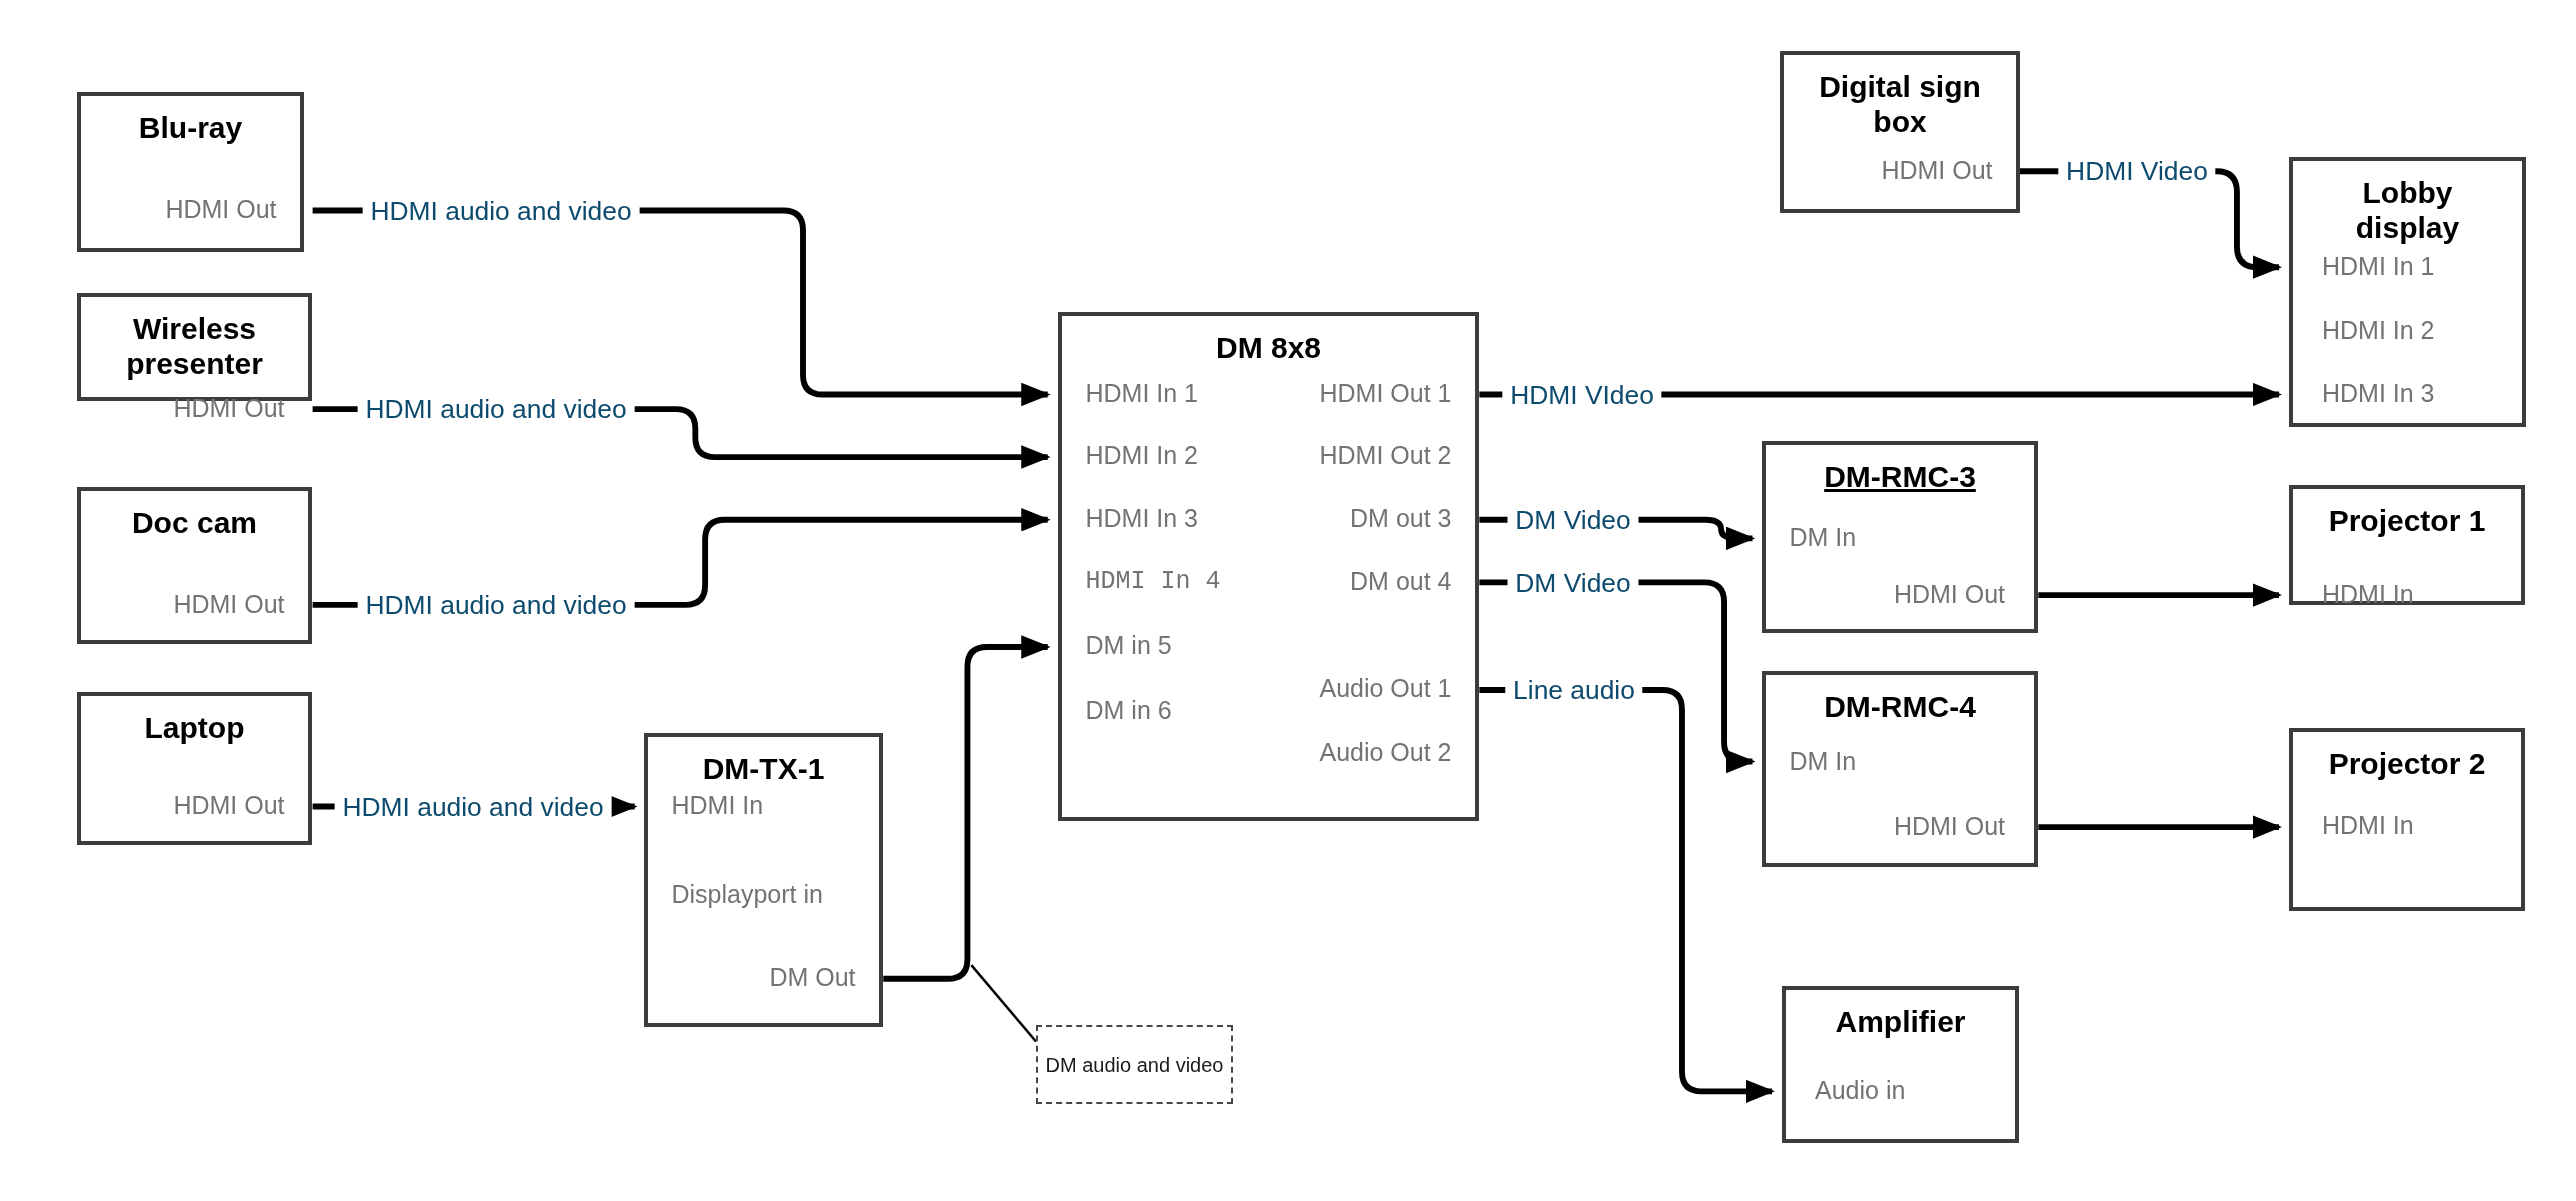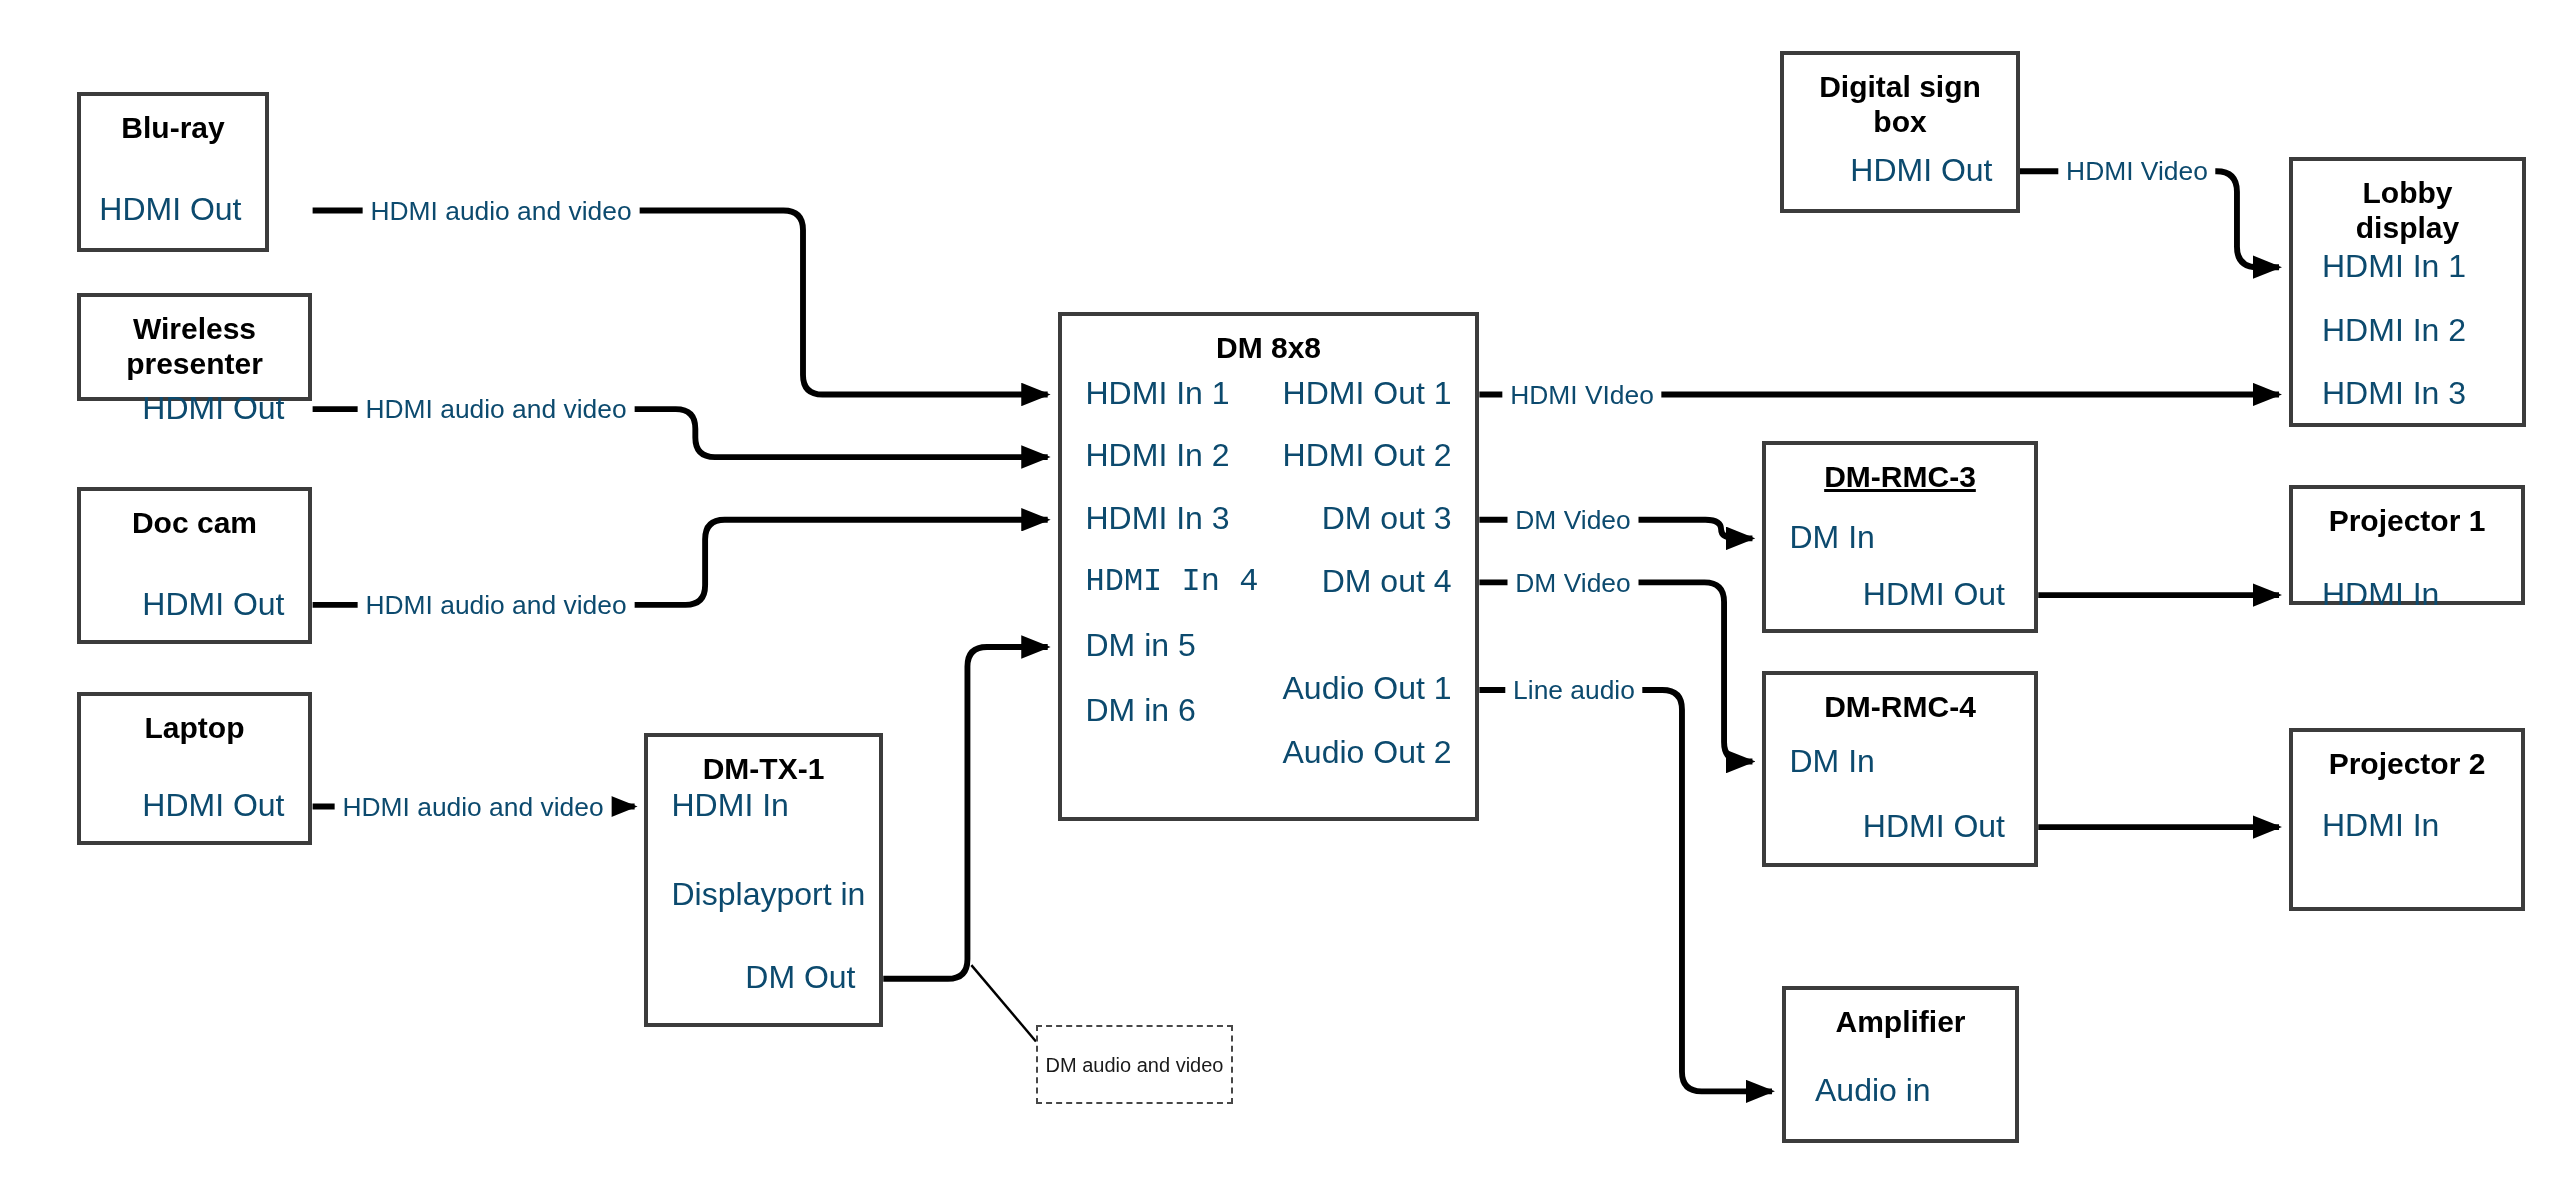--- a/index.html
+++ b/index.html
@@ -10,21 +10,21 @@
   svg.wires { position:absolute; left:0; top:0; width:2576px; height:1201px; }
   .node {
     position:absolute; background:#ffffff; border:4.9px solid #3c3c3c;
     box-sizing:border-box;
   }
   .node .title {
     font-weight:bold; font-size:30px; line-height:35px; text-align:center;
     margin:13.7px auto 0 auto; max-width:78%; color:#000;
   }
   .port {
-    position:absolute; font-size:32px; line-height:33px; color:#0c4a6e;
+    position:absolute; font-size:25px; line-height:33px; color:#737373;
     white-space:nowrap;
   }
   .port.pl { left:23.5px; text-align:left; }
   .port.pr { right:23.5px; text-align:right; }
   .wlabel {
     position:absolute; transform:translate(-50%,-50%);
     background:#ffffff; padding:0 7.8px; font-size:26.4px; line-height:31px;
     color:#0c4a6e; white-space:nowrap;
   }
   .note {
@@ -55,21 +55,21 @@
       <path d="M 1511 531 H 1742 q 16 0 16 10 q 0 9 16 9 H 1790" marker-end="url(#arrow)"></path>
       <path d="M 1511 595 H 1741 q 20 0 20 20 V 758 q 0 20 20 20 H 1790" marker-end="url(#arrow)"></path>
       <path d="M 1511 705 H 1698 q 20 0 20 20 V 1095 q 0 20 20 20 H 1810" marker-end="url(#arrow)"></path>
       <path d="M 2063 175 H 2264 q 21 0 21 21 V 252 q 0 21 21 21 H 2328" marker-end="url(#arrow)"></path>
       <path d="M 2082 608 H 2328" marker-end="url(#arrow)"></path>
       <path d="M 2082 845 H 2328" marker-end="url(#arrow)"></path>
       <path stroke-width="2.5" d="M 992 986 L 1058 1064"></path>
     </g>
   </svg>
 
-  <div class="node" style="left:77px; top:92px; width:192px; height:160px;">
+  <div class="node" style="left:77px; top:92px; width:227px; height:160px;">
     <div class="title">Blu-ray</div>
     <div class="port pr" style="top:97px;">HDMI Out</div>
   </div>
 
   <div class="node" style="left:77px; top:293px; width:235px; height:108px;">
     <div class="title">Wireless presenter</div>
     <div class="port pr" style="top:95px;">HDMI Out</div>
   </div>
 
   <div class="node" style="left:77px; top:487px; width:235px; height:157px;">

